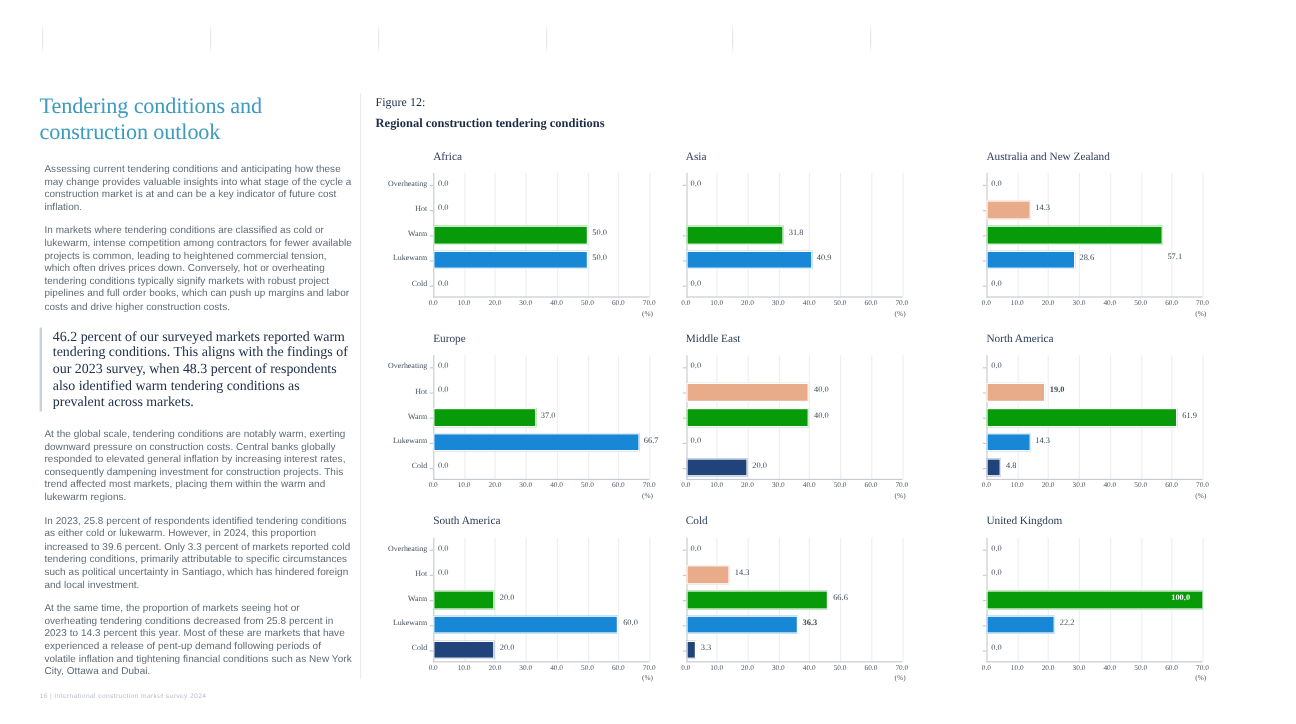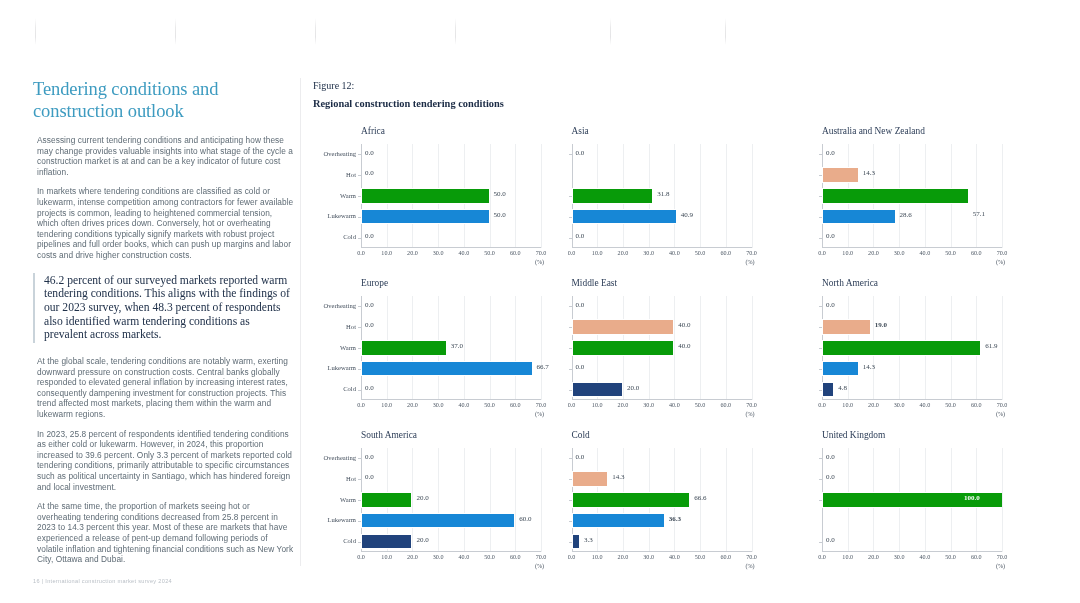--- a/index.html
+++ b/index.html
@@ -567,21 +567,26 @@
               <div class="tickmark" style="top: 10.4px;"></div>
               <div class="blabel" style="left: 4px;">0.0</div>
             </div>
             <div class="rowband" style="top: 20.8px;">
               <div class="tickmark" style="top: 10.4px;"></div>
               <div class="blabel" style="left: 4px;">0.0</div>
             </div>
             <div class="rowband" style="top: 41.6px;">
               <div class="tickmark" style="top: 10.4px;"></div>
               <div class="bar full-clip" style="width: 180px; background: rgb(8, 155, 9);"></div>
-              <div class="blabel inside" style="left: 142px;">100.0</div>
+              <div class="blabel inside" style="left: 154px;">100.0</div>
+            </div>
+            <div class="rowband" style="top: 62.4px;">
+              <div class="tickmark" style="top: 10.4px;"></div>
+              <div class="bar" style="width: 57.0857px; background: rgb(23, 135, 214);"></div>
+              <div class="blabel" style="left: 61.0857px;">22.2</div>
             </div>
             <div class="rowband" style="top: 83.2px;">
               <div class="tickmark" style="top: 10.4px;"></div>
               <div class="blabel" style="left: 4px;">0.0</div>
             </div>
           </div>
         </div>
         <div class="xaxis">
           <div class="xtick" style="left: 0px;">0.0</div>
           <div class="xtick" style="left: 25.7143px;">10.0</div>

